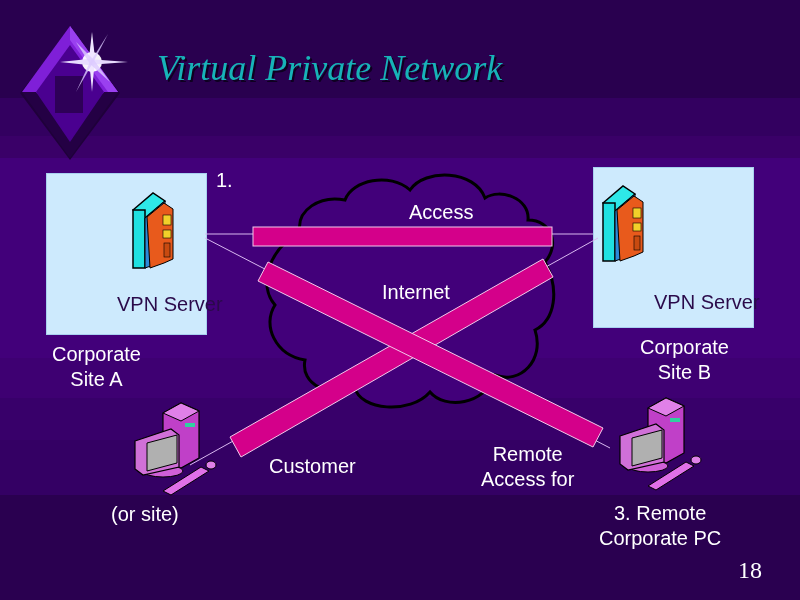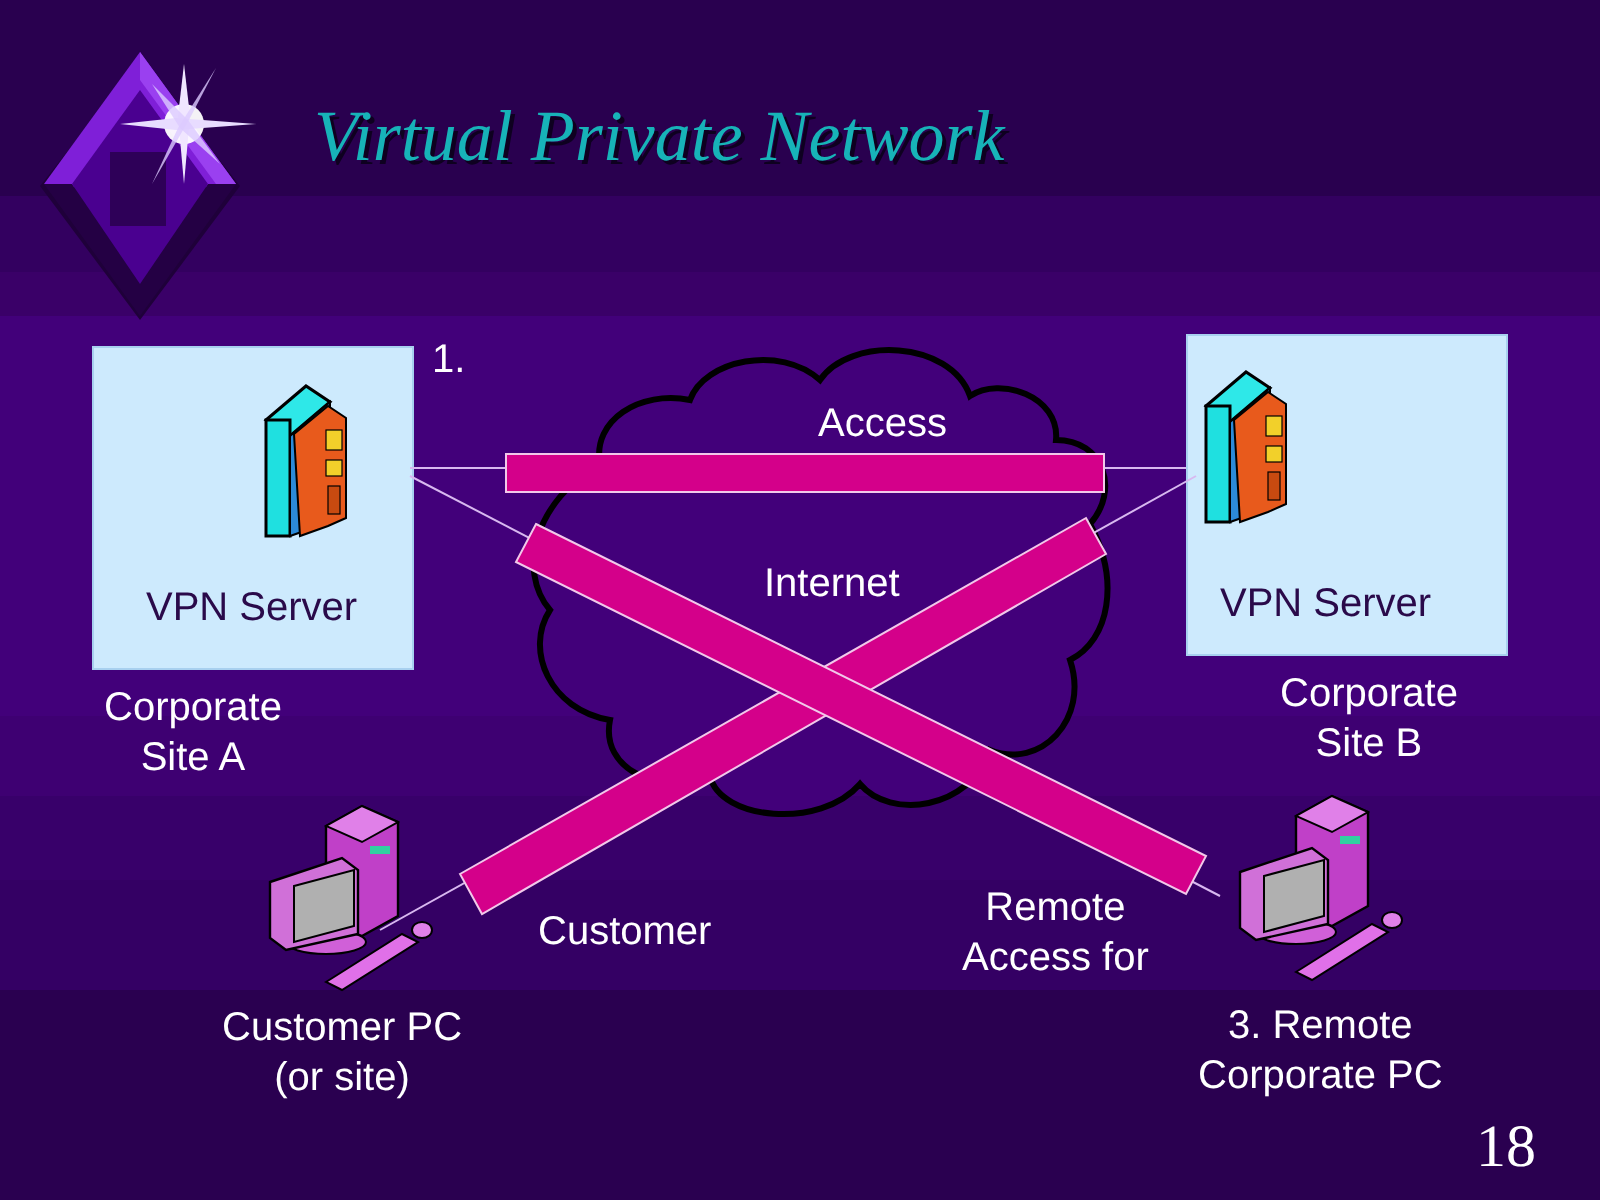--- a/index.html
+++ b/index.html
@@ -25,24 +25,24 @@
     white-space: nowrap;
   }
   .site-box {
     position: absolute; background: #cdeafd;
     border: 1px solid #a8d0ef;
   }
   #site-a { left: 46px; top: 173px; width: 159px; height: 160px; }
   #site-b { left: 593px; top: 167px; width: 159px; height: 159px; }
 
   .lbl { position: absolute; color: #ffffff; font-size: 20px; line-height: 25px; text-align: center; white-space: nowrap; }
-  .dark { color: #2a0a4a; }
+  .dark { color: #2a0a4a; margin-left: 44px; }
   #slide-num {
     position: absolute; left: 738px; top: 557px; color: #ffffff;
-    font-family: "Liberation Serif", serif; font-size: 30px;
+    font-family: "Liberation Serif", serif; font-size: 24px;
   }
   svg { position: absolute; left: 0; top: 0; }
 </style>
 </head>
 <body>
 
 <div class="bg b1"></div>
 <div class="bg b2"></div>
 <div class="bg b3"></div>
 <div class="bg b4"></div>
@@ -157,21 +157,20 @@
 <div class="lbl" style="left:409px; top:200px;">Access</div>
 <div class="lbl" style="left:382px; top:280px;">Internet</div>
 <div class="lbl" style="left:269px; top:454px;">Customer</div>
 
 <div class="lbl" style="left:481px; top:442px;">
   <div>Remote</div>
   <div>Access for</div>
 </div>
 
 <div class="lbl" style="left:111px; top:502px;">
-  <div>Customer PC</div>
   <div>(or site)</div>
 </div>
 
 <div class="lbl" style="left:599px; top:501px;">
   <div>3. Remote</div>
   <div>Corporate PC</div>
 </div>
 
 <div id="slide-num">18</div>
 

